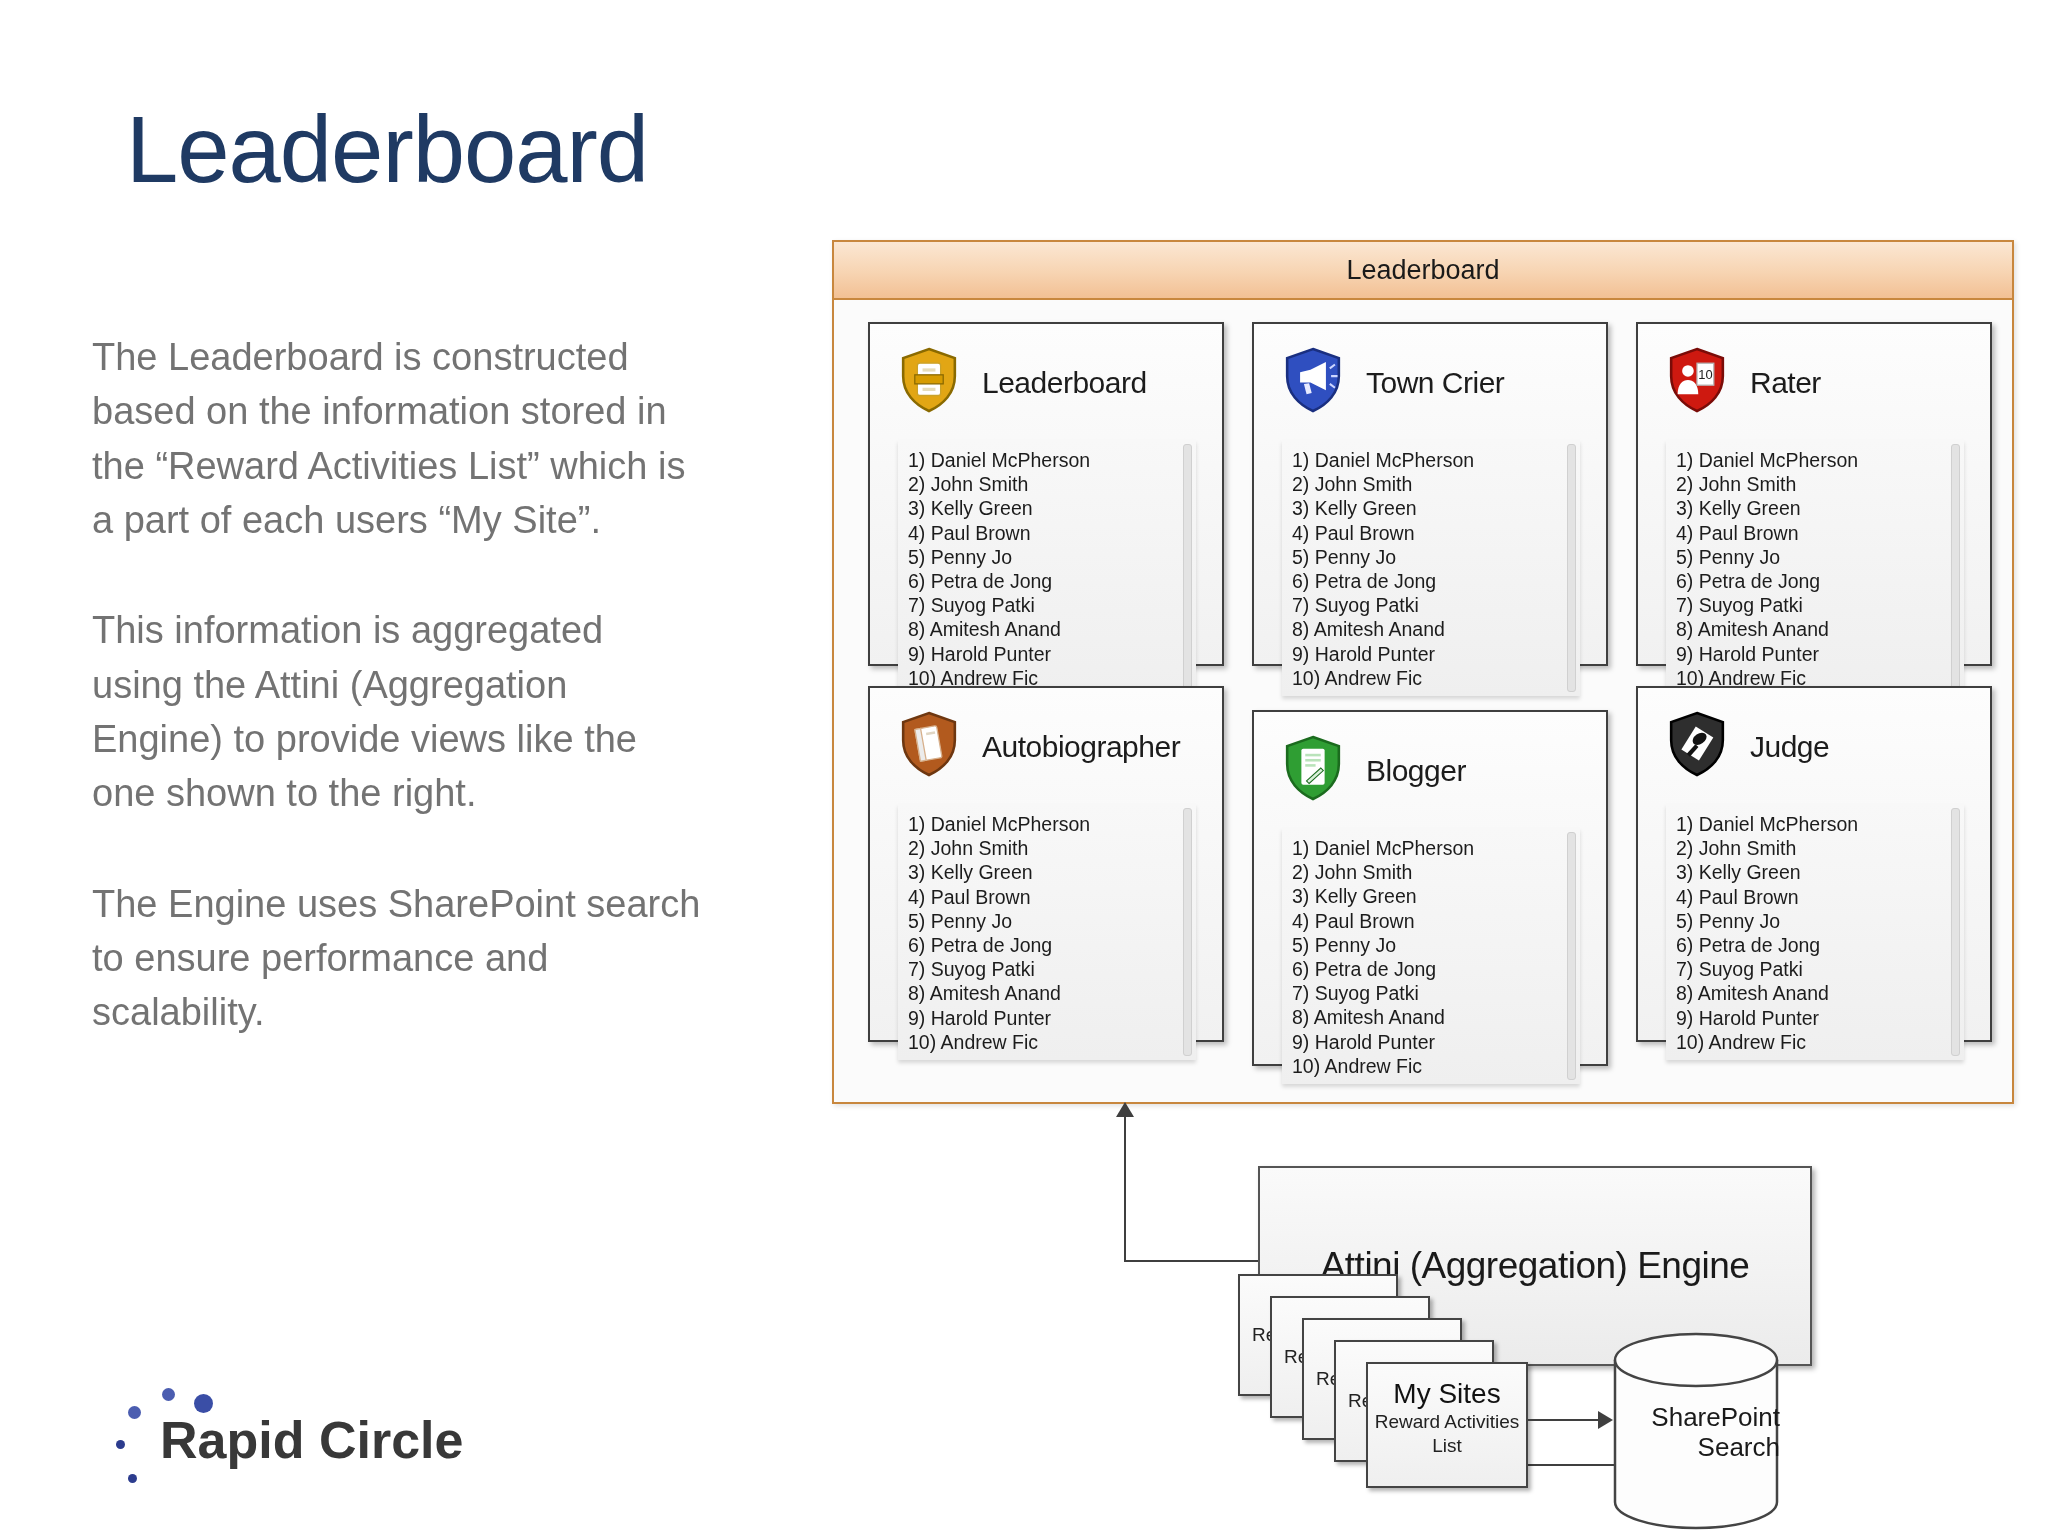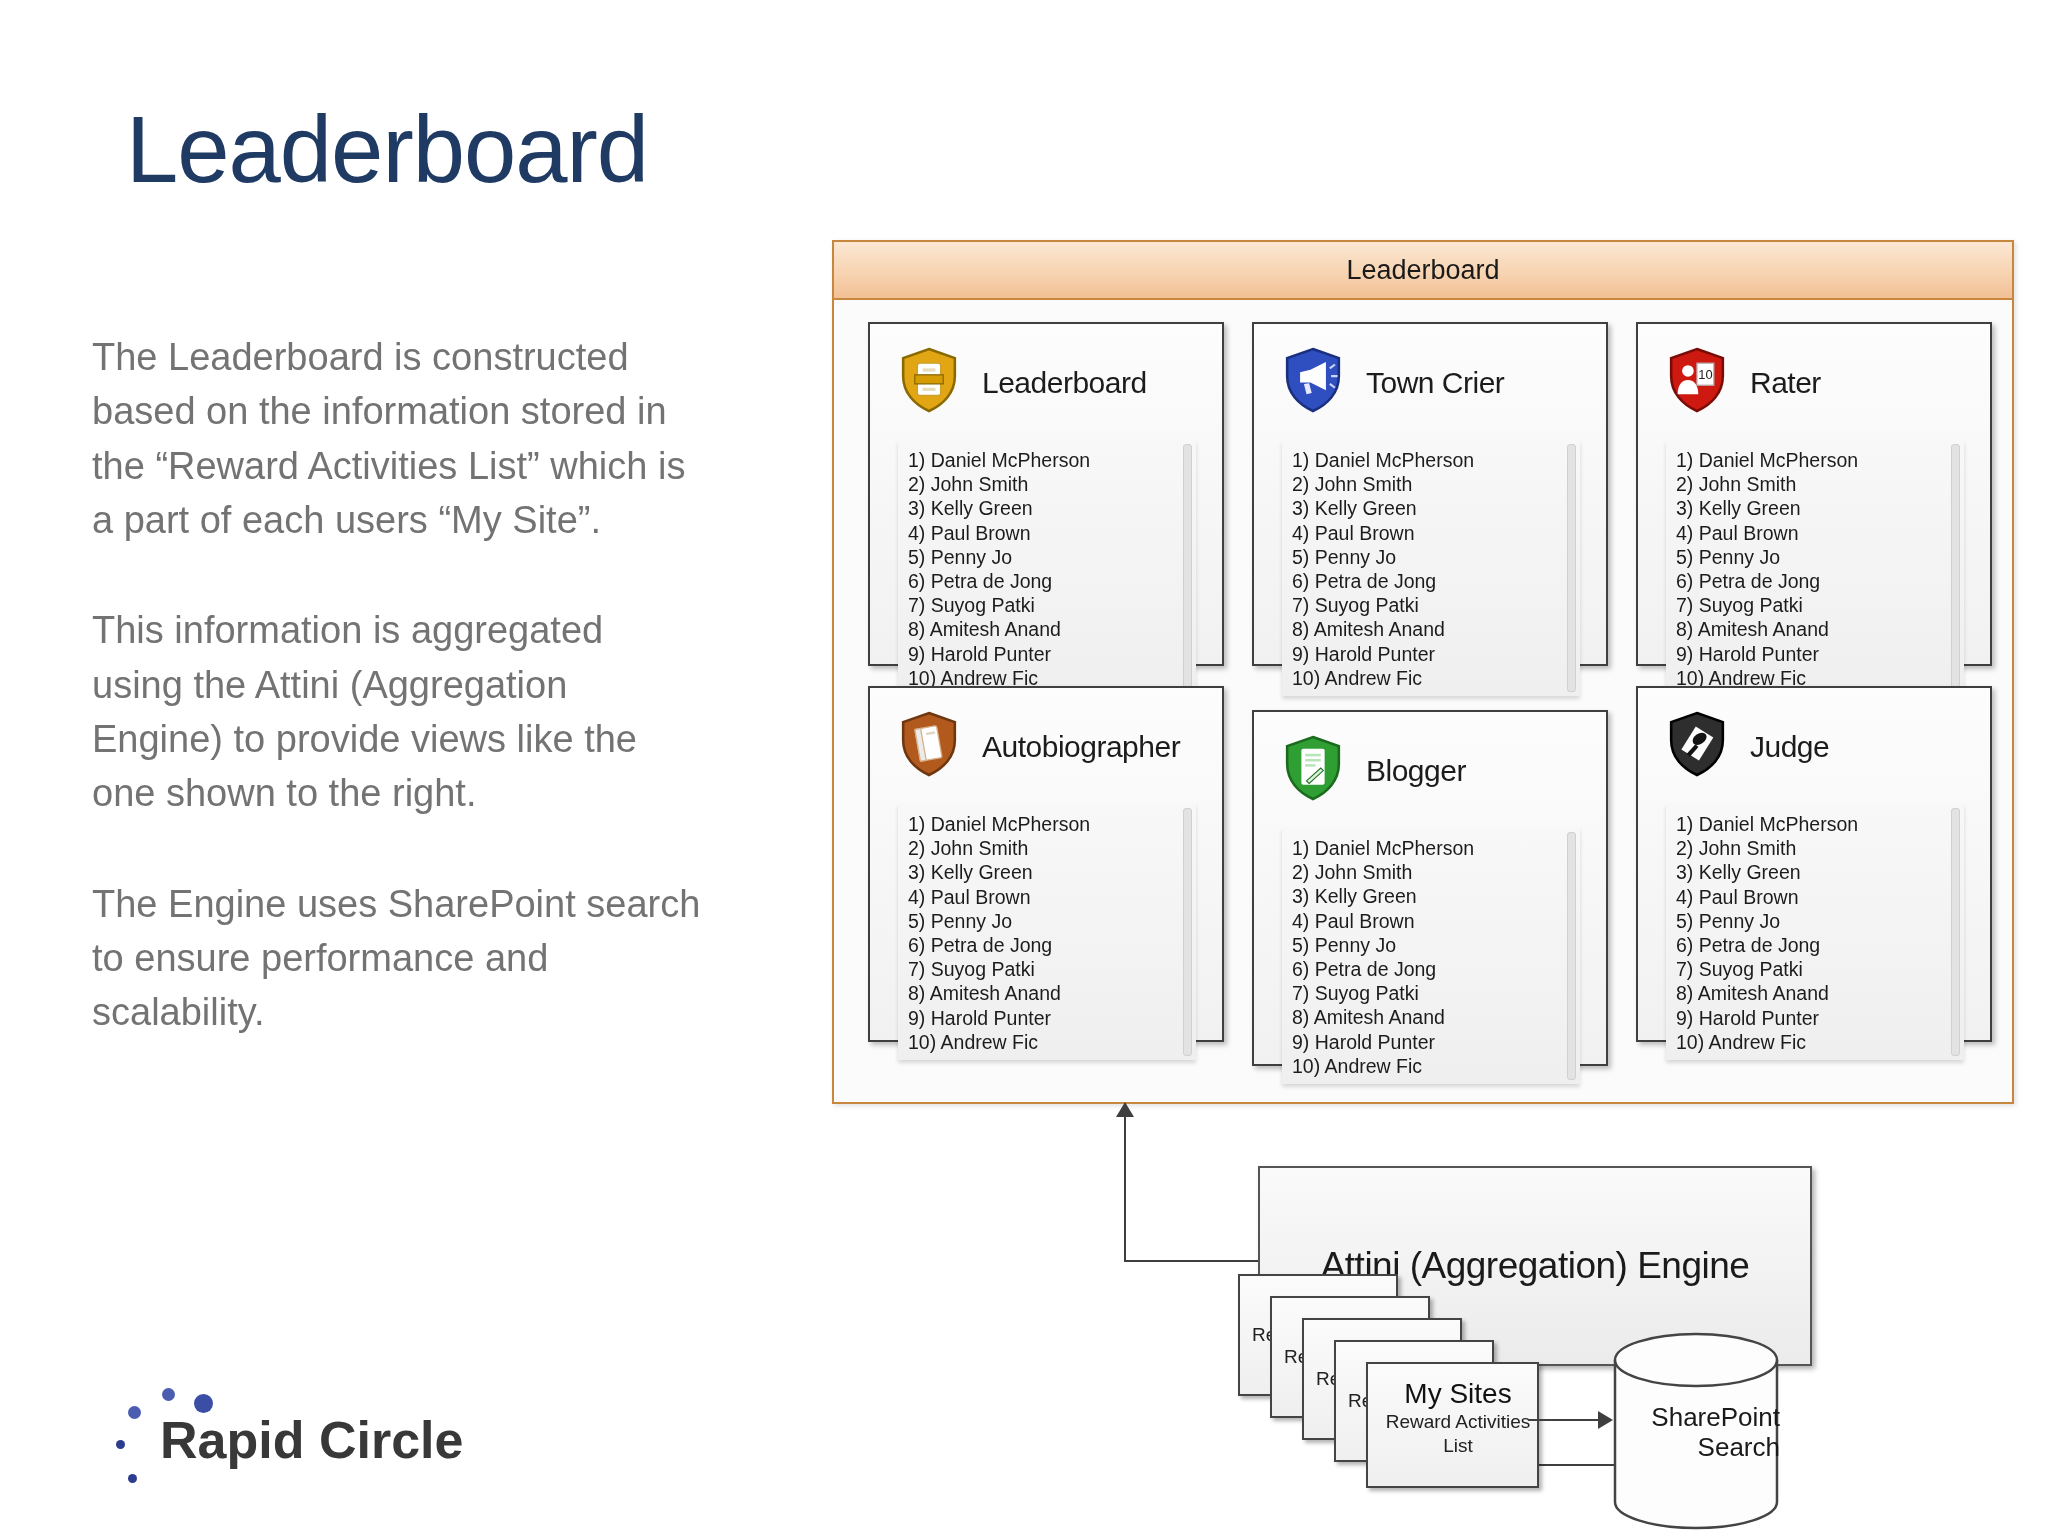--- a/index.html
+++ b/index.html
@@ -240,21 +240,21 @@
 </div>
 <div class="doc" style="left:1270px;top:1296px;">
   <span class="re">Re</span>
 </div>
 <div class="doc" style="left:1302px;top:1318px;">
   <span class="re">Re</span>
 </div>
 <div class="doc" style="left:1334px;top:1340px;">
   <span class="re">Re</span>
 </div>
-<div class="doc doc-front" style="left:1366px;top:1362px;padding-left:11px;">
+<div class="doc doc-front" style="left:1366px;top:1362px;">
   <div class="t1">My Sites</div>
   <div class="t2">Reward Activities</div>
   <div class="t2">List</div>
 </div>
 
 <div class="abs hline" style="left:1528px;top:1419px;width:72px;"></div>
 <div class="abs arrow-right" style="left:1598px;top:1411px;"></div>
 
 <svg class="abs" style="left:1612px;top:1330px;" width="168" height="202" viewBox="0 0 168 202">
   <path d="M3 30 L3 172 A81 26 0 0 0 165 172 L165 30" fill="#fdfdfd" stroke="#444" stroke-width="2.5"></path>

